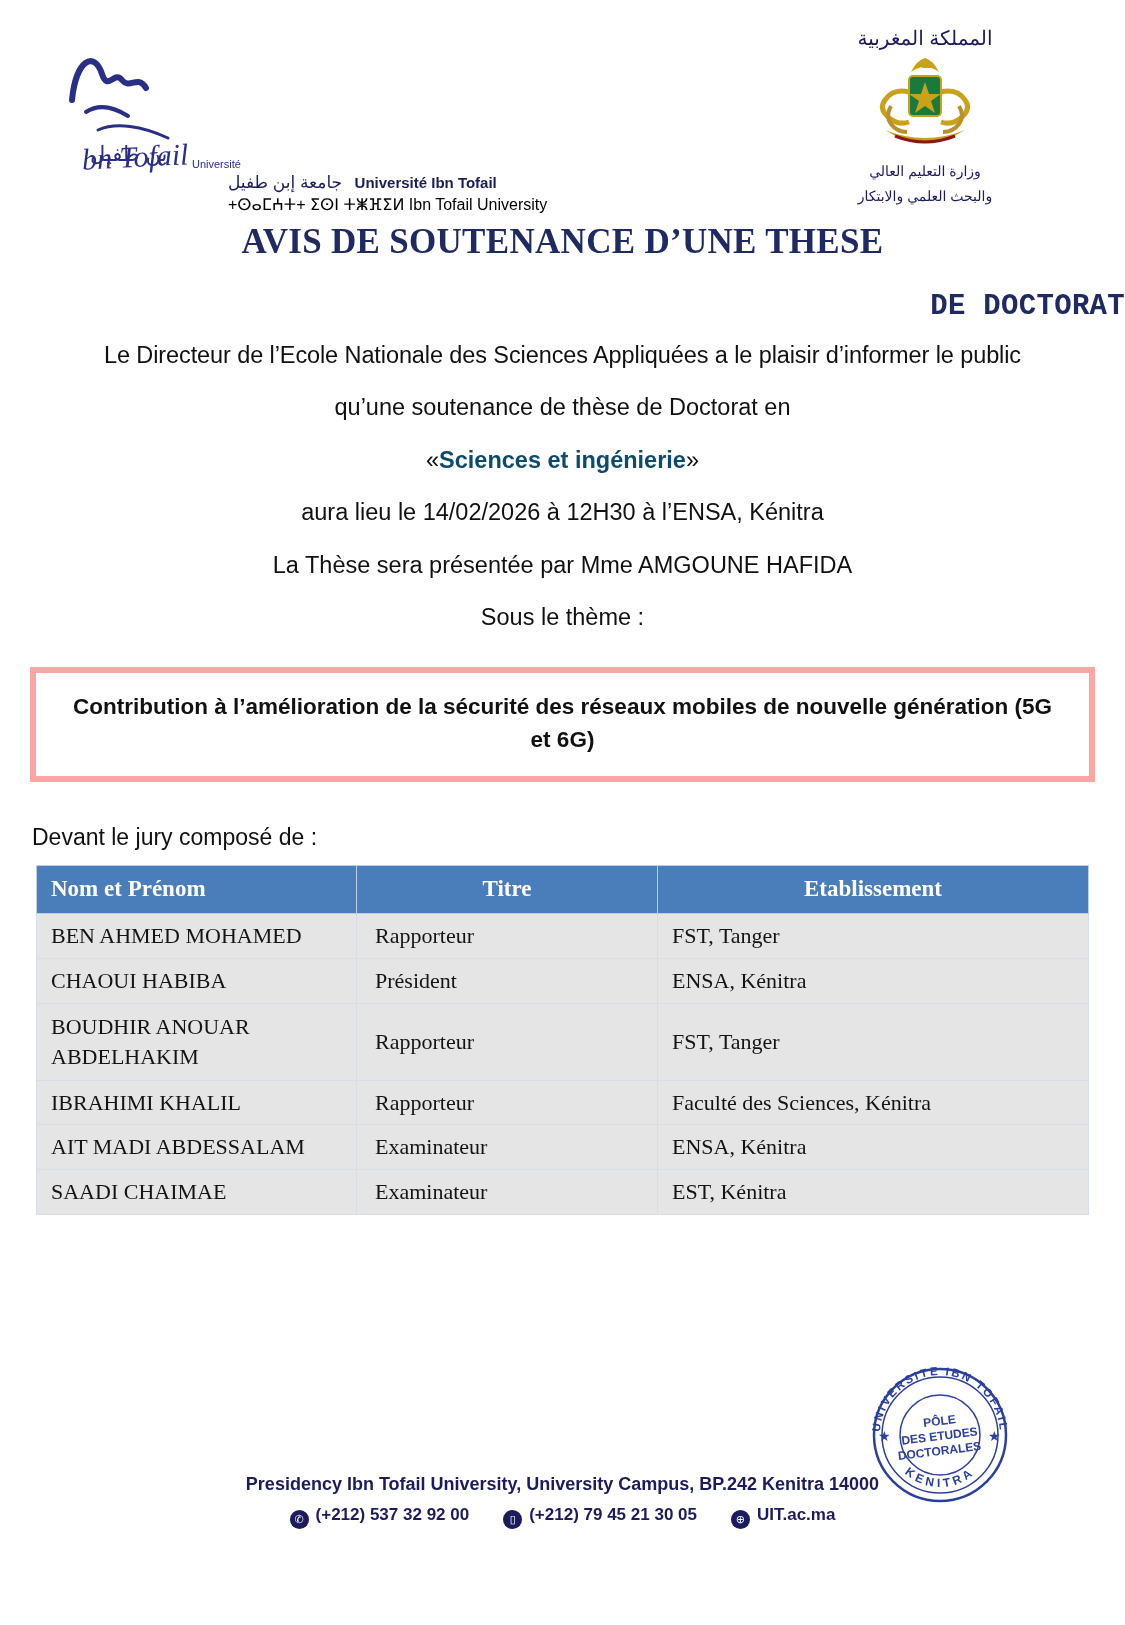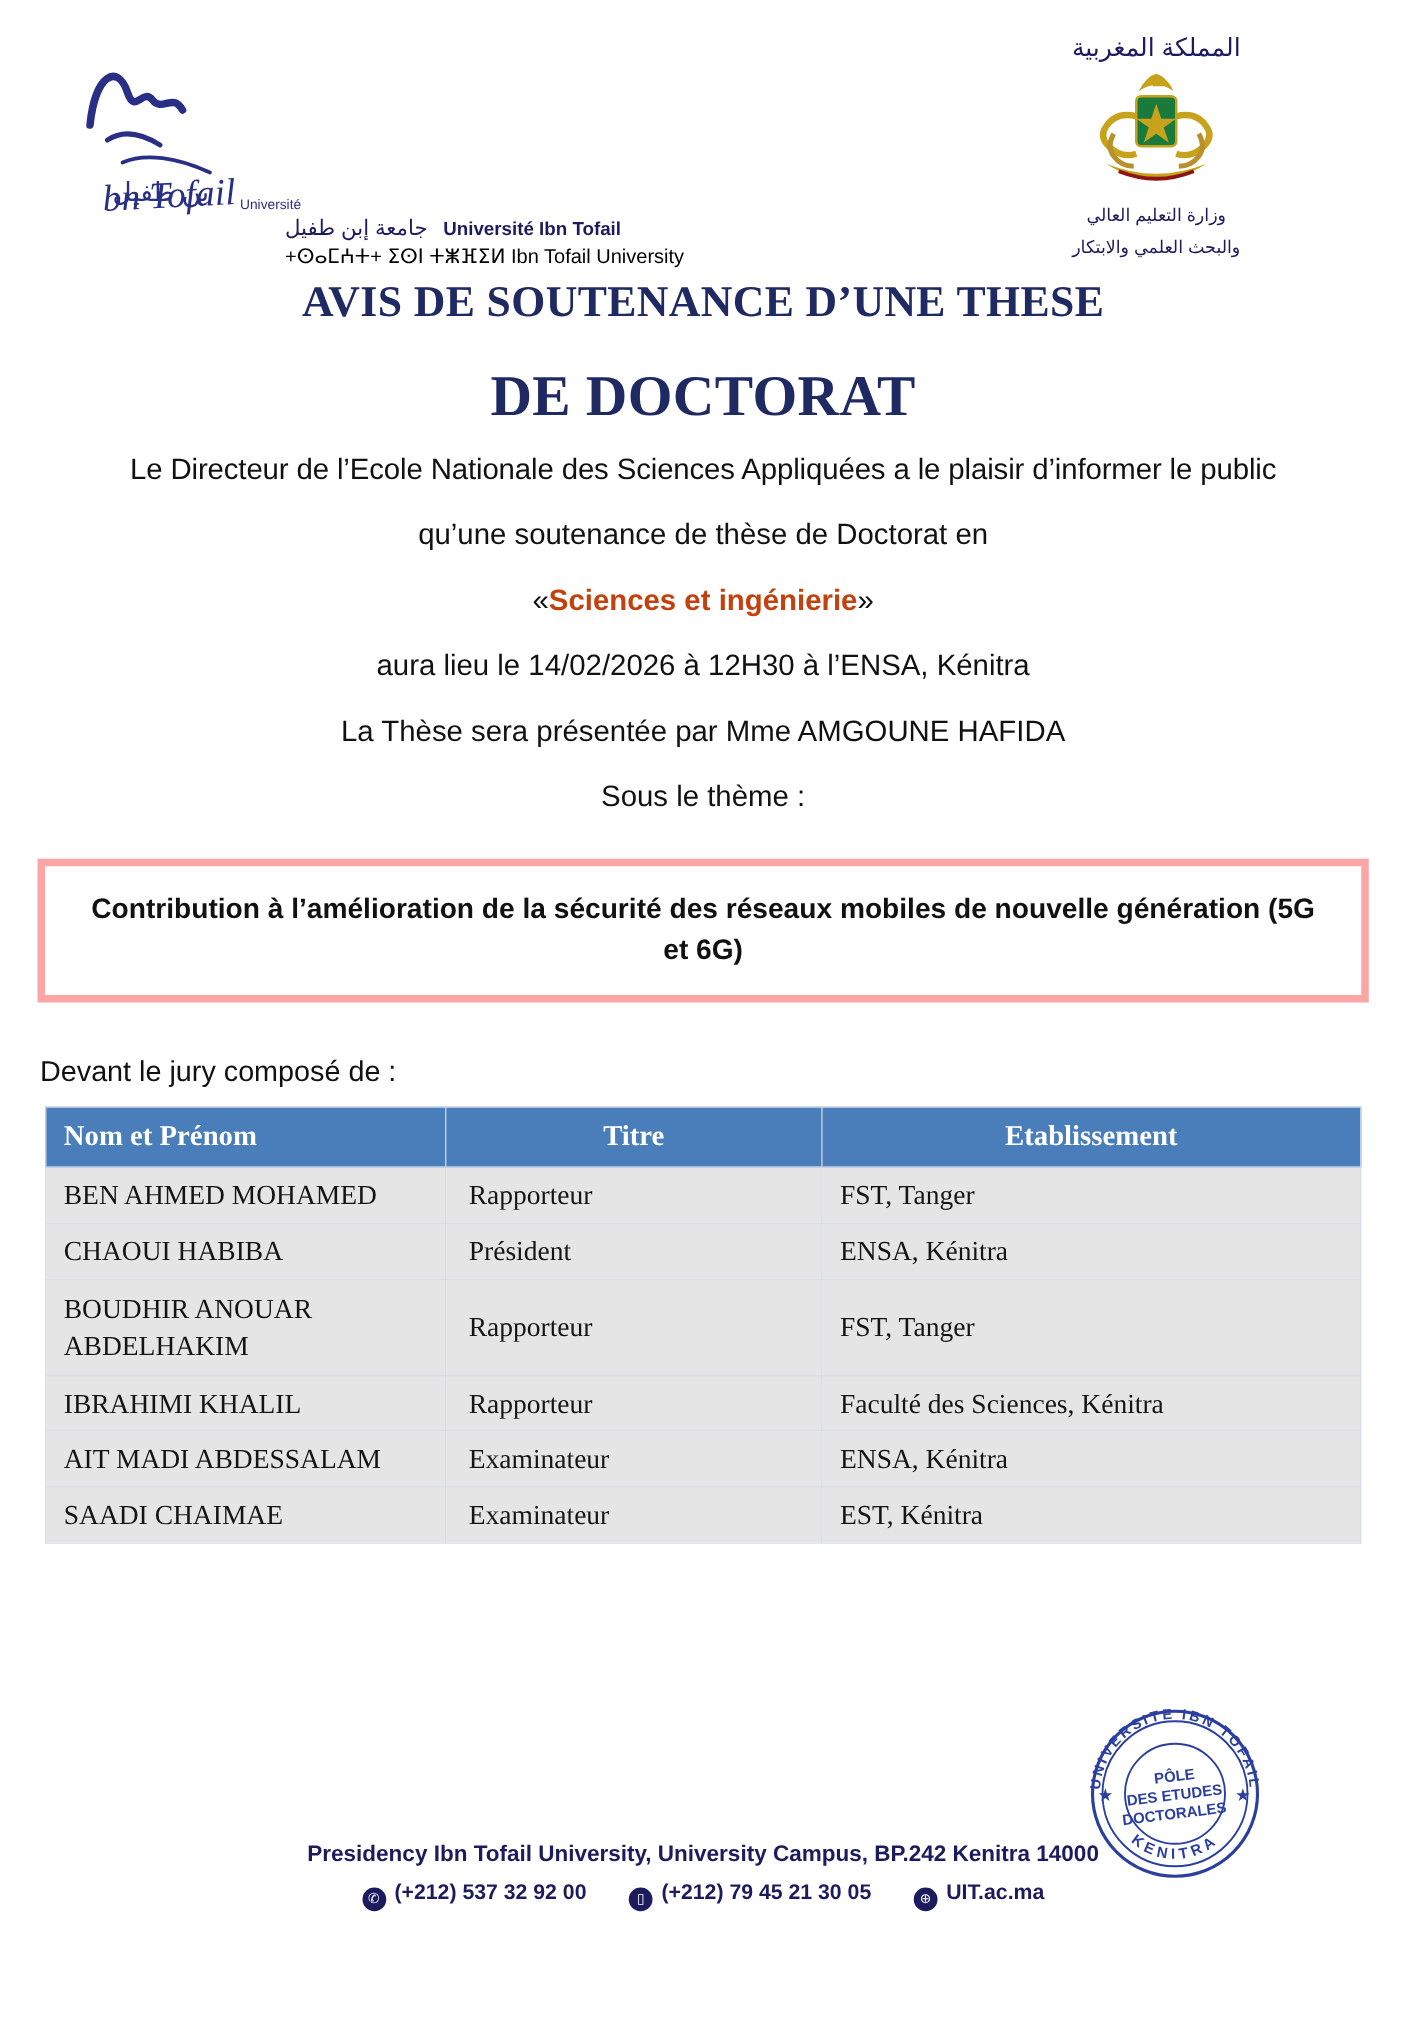--- a/index.html
+++ b/index.html
@@ -117,24 +117,24 @@
   .title {
     text-align: center;
     font-family: "Liberation Serif", serif;
     font-weight: bold;
     font-size: 35px;
     color: #1f2a63;
     margin-top: 22px;
     letter-spacing: 0.3px;
   }
   .title2 {
-    text-align: center;
-    font-family: Liberation Serif, serif;
-    font-weight: bold;
-    font-size: 46px;
+    text-align: right;
+    font-family: Liberation Mono, monospace;
+    font-weight: bold;
+    font-size: 29px;
     color: #1f2a63;
     margin-top: 28px;
     letter-spacing: 0.3px;
   }
 
   
   .para {
     text-align: center;
     font-size: 23.5px;
     color: #111111;
@@ -145,21 +145,21 @@
     margin-top: 18px;
     letter-spacing: -0.1px;
   }
   .theme-line {
     text-align: center;
     font-size: 23.5px;
     margin-top: 26px;
     color: #111;
   }
   .theme-line b {
-    color: #c2410c;
+    color: #0c4a6e;
   }
 
   
   .theme-box {
     margin: 36px 30px 0 30px;
     border: 6px solid #fca5a5;
     padding: 18px 28px 20px 28px;
     text-align: center;
     font-size: 22.5px;
     font-weight: bold;

